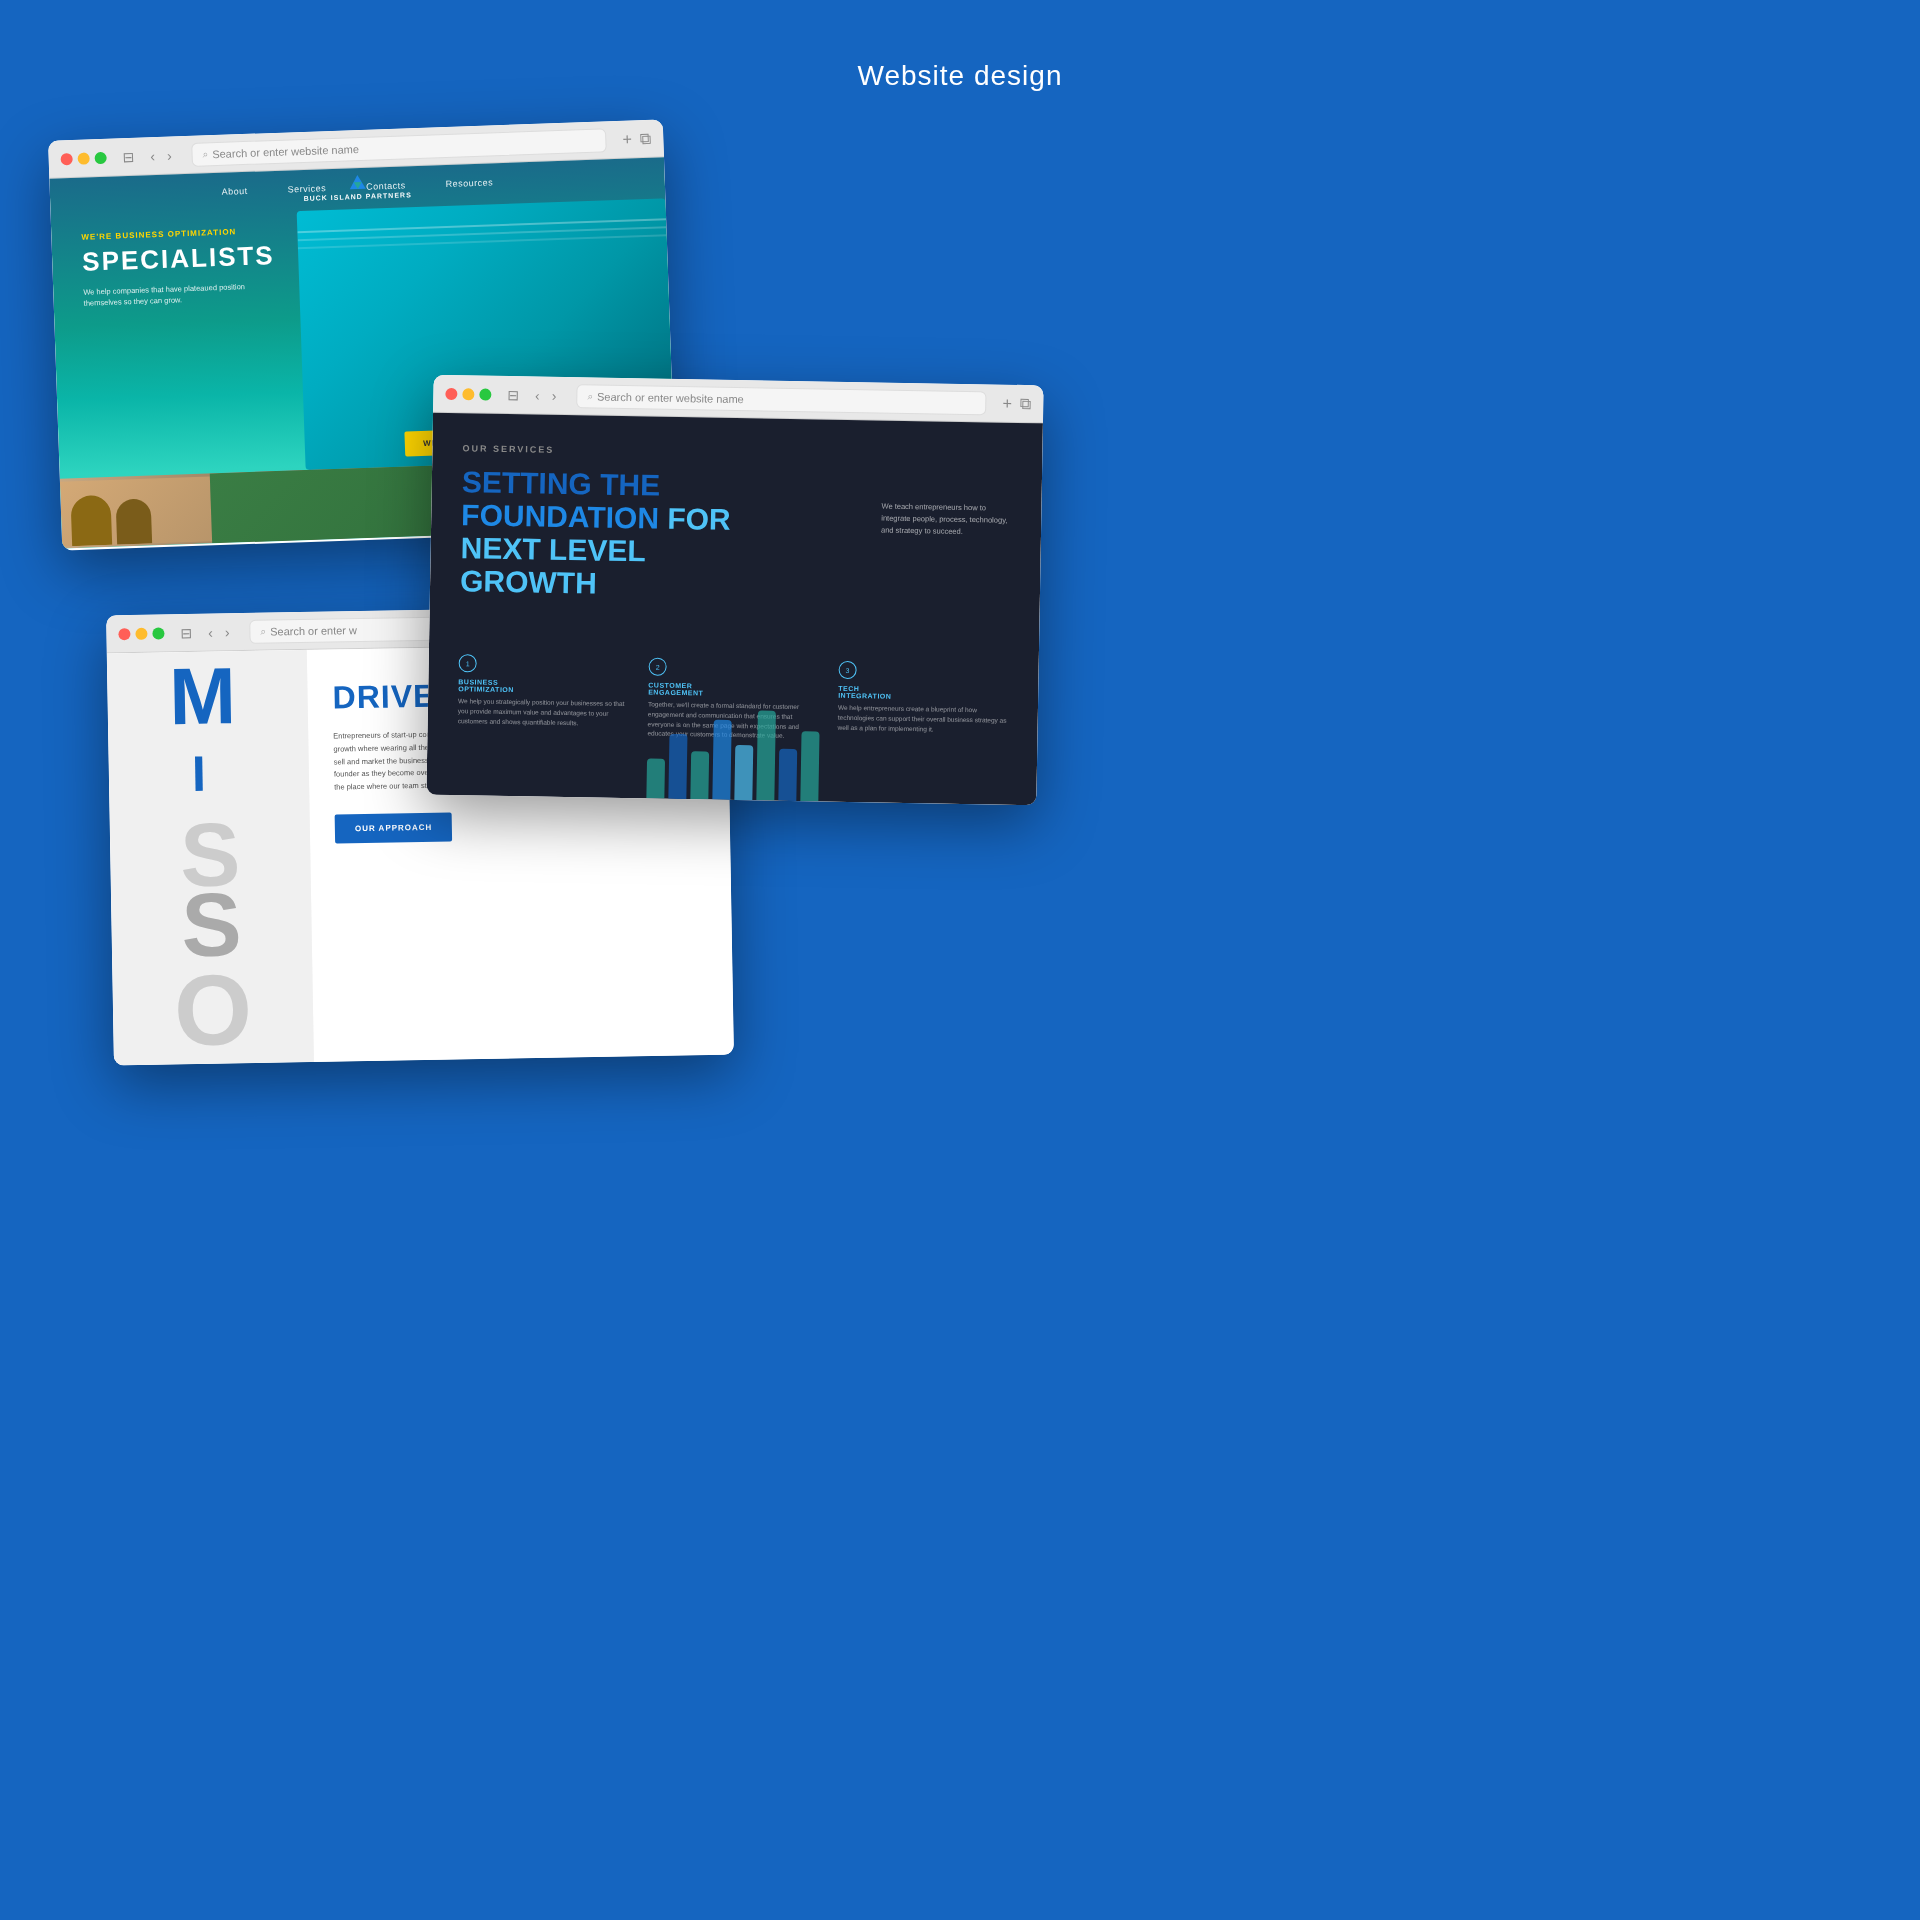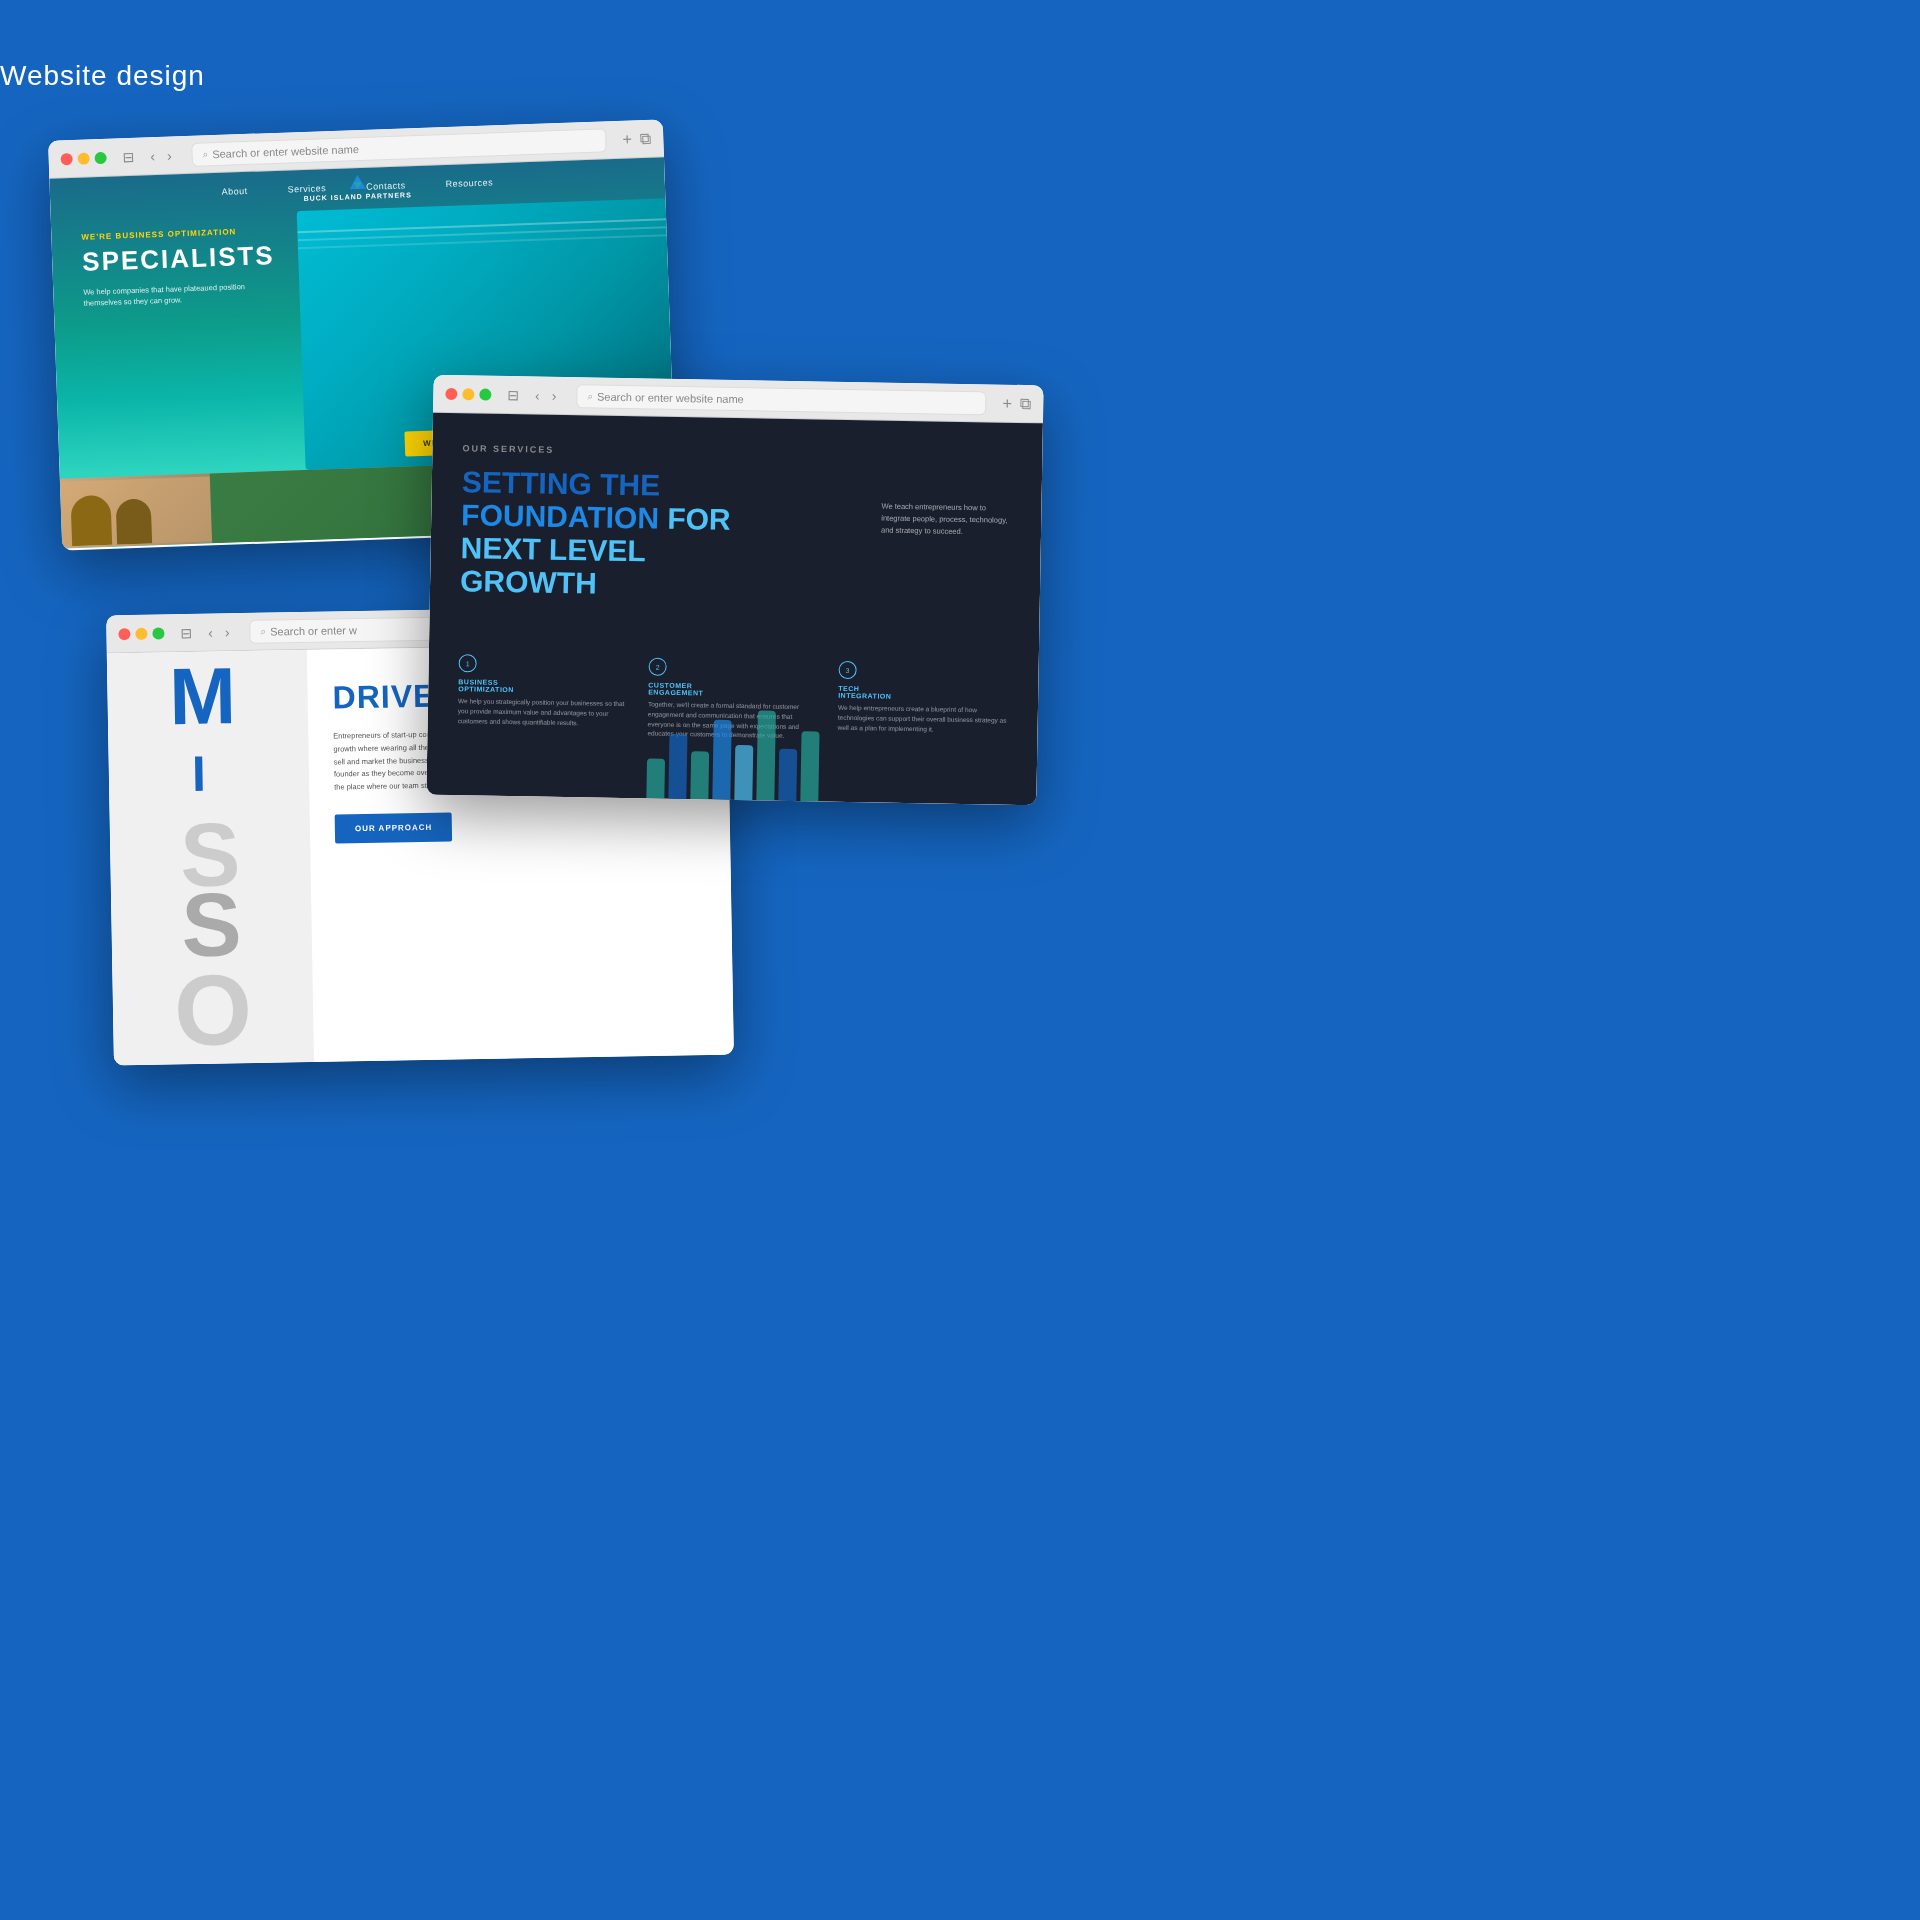--- a/index.html
+++ b/index.html
@@ -7,21 +7,21 @@
     body {
       width: 1920px;
       height: 1920px;
       background: #1565C0;
       font-family: -apple-system, BlinkMacSystemFont, 'Segoe UI', Arial, sans-serif;
       position: relative;
       overflow: hidden;
     }
 
     .page-title {
-      text-align: left;
+      text-align: center;
       color: #ffffff;
       font-size: 28px;
       font-weight: 300;
       letter-spacing: 1px;
       padding-top: 60px;
       margin-bottom: 60px;
     }
 
     
     .browser-window {

